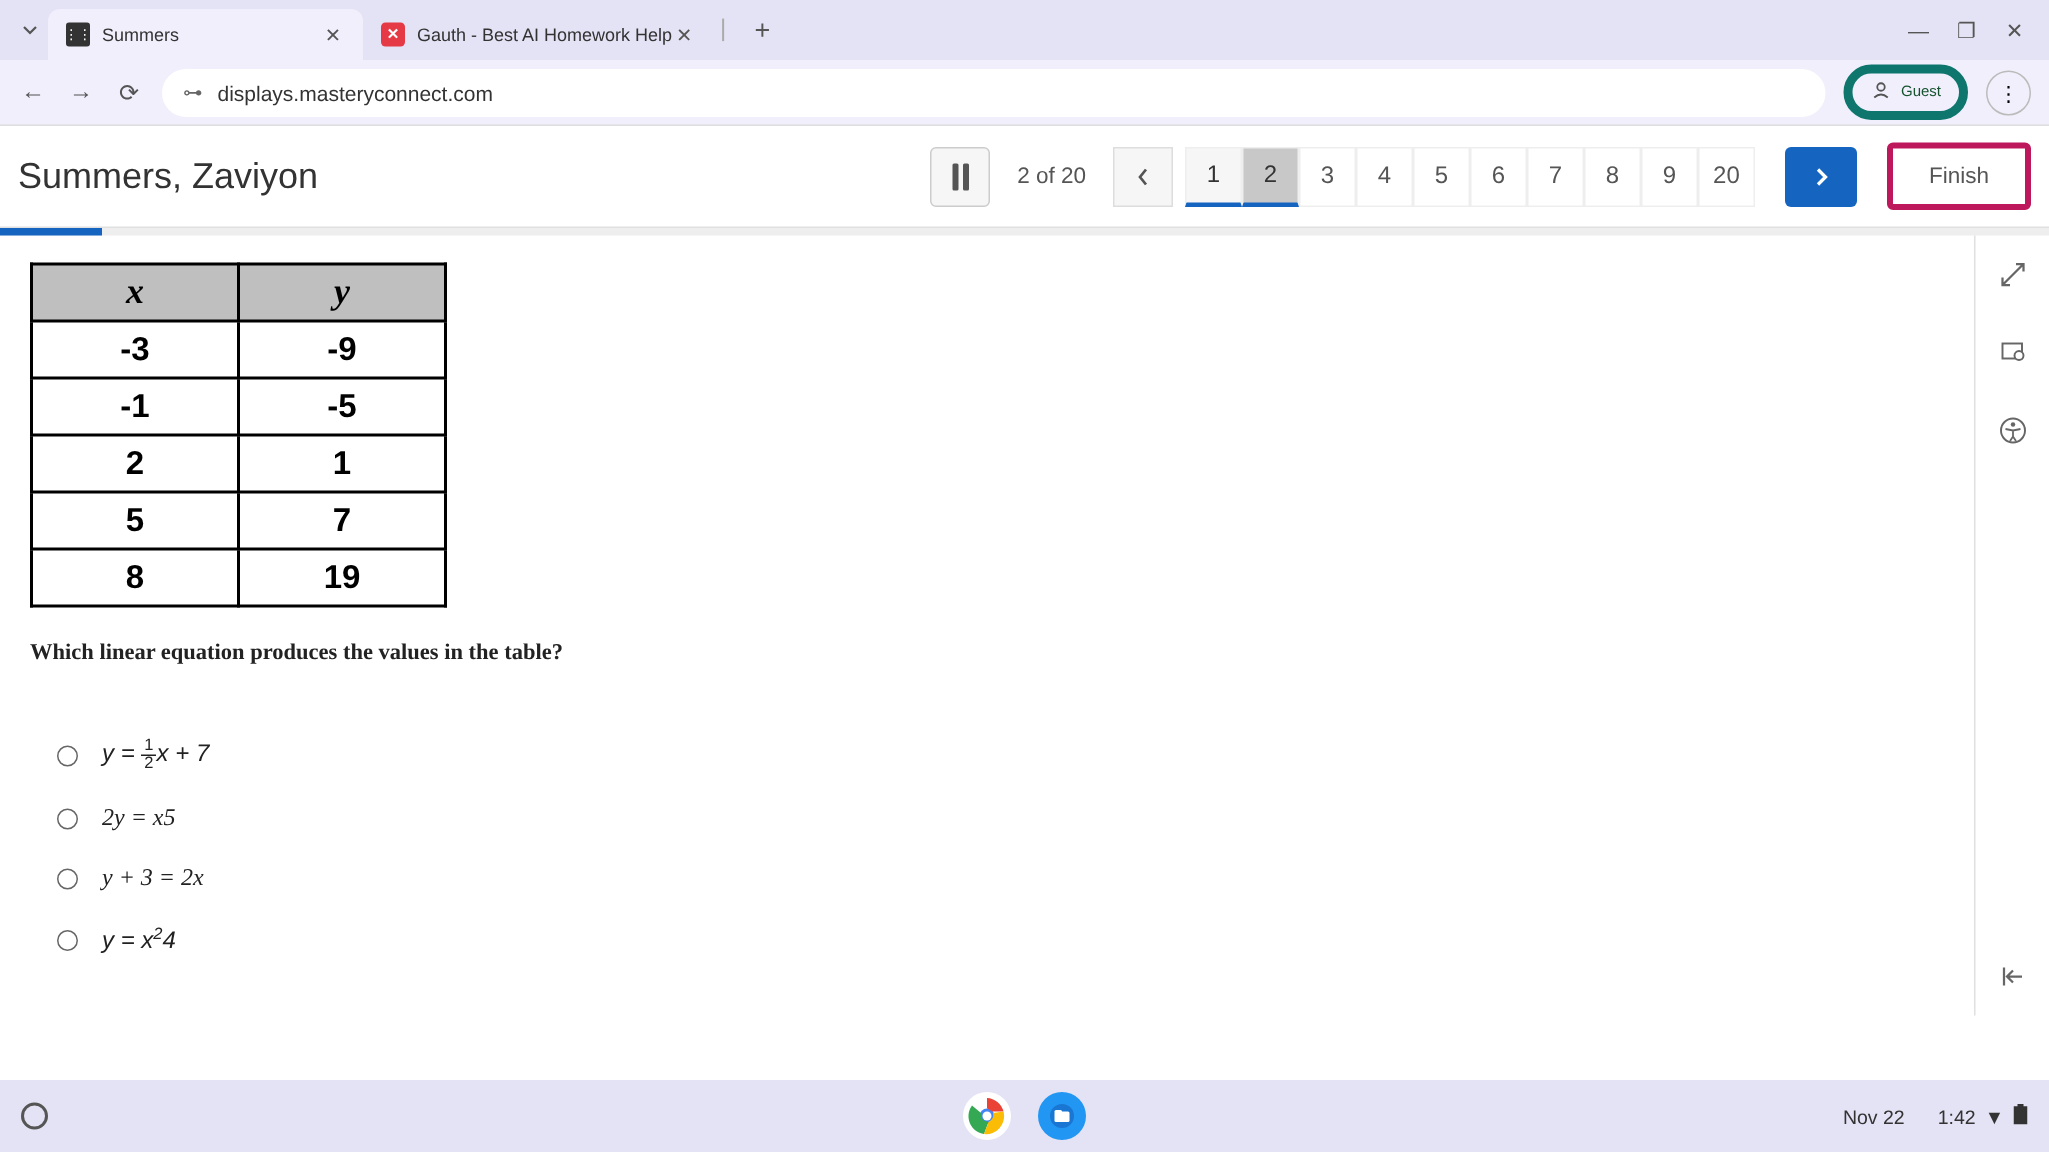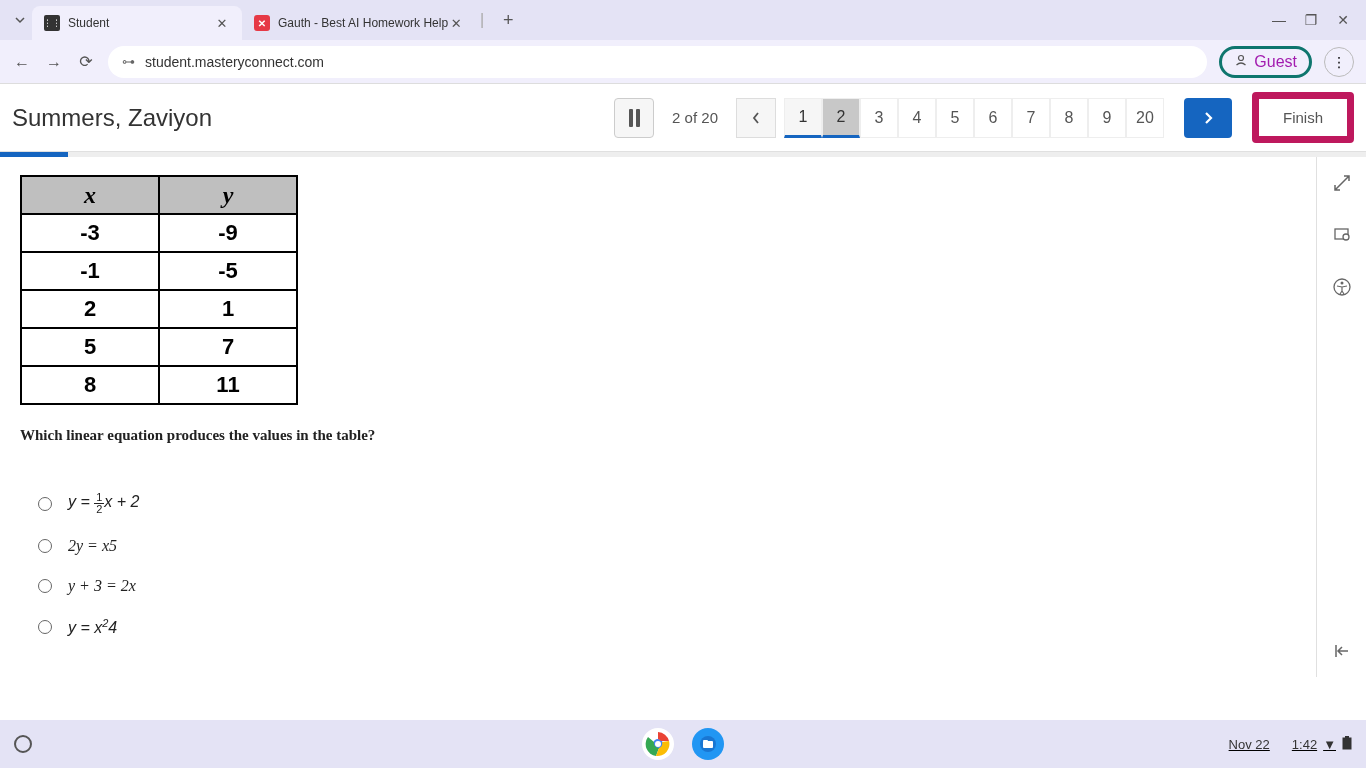--- a/index.html
+++ b/index.html
@@ -16,40 +16,40 @@
 .tab-close { margin-left: auto; width: 16px; height: 16px; font-size: 13px; color: #555; display: flex; align-items: center; justify-content: center; }
 .tab-new { width: 28px; height: 28px; display: flex; align-items: center; justify-content: center; font-size: 18px; color: #555; margin-left: 6px; }
 .tab-sep { color: #aaa; margin: 0 4px; font-size: 16px; }
 .window-controls { margin-left: auto; display: flex; gap: 18px; padding-right: 8px; }
 .win-btn { width: 14px; height: 14px; color: #555; font-size: 14px; display: flex; align-items: center; justify-content: center; }
 
 .browser-bar { background: #f1effc; height: 44px; display: flex; align-items: center; padding: 0 12px; gap: 12px; border-bottom: 1px solid #ddd; }
 .nav-btn { width: 20px; height: 20px; color: #555; display: flex; align-items: center; justify-content: center; font-size: 16px; }
 .addr-bar { flex: 1; background: #fff; border-radius: 20px; height: 32px; display: flex; align-items: center; padding: 0 14px; font-size: 14px; color: #333; }
 .addr-icon { margin-right: 10px; font-size: 13px; color: #666; }
-.guest-pill { border: 3px solid #0f766e; border-radius: 20px; padding: 4px 12px; display: flex; align-items: center; gap: 6px; font-size: 16px; color: #a21caf; }
+.guest-pill { border: 6px solid #0f766e; border-radius: 20px; padding: 4px 12px; display: flex; align-items: center; gap: 6px; font-size: 10px; color: #14532d; }
 .kebab { width: 30px; height: 30px; border: 1px solid #bbb; border-radius: 50%; display: flex; align-items: center; justify-content: center; font-size: 14px; }
 
 
 .app-header { height: 68px; display: flex; align-items: center; padding: 0 12px 0 12px; border-bottom: 1px solid #e0e0e0; }
 .student-info { display: flex; flex-direction: column; }
 .student-name { font-size: 24px; font-weight: 400; color: #333; }
 .test-name { font-size: 16px; color: #666; }
 .header-controls { margin-left: auto; display: flex; align-items: center; gap: 8px; }
 .pause-btn { width: 40px; height: 40px; border: 1px solid #ccc; border-radius: 4px; display: flex; align-items: center; justify-content: center; background: #f6f6f6; }
 .pause-icon { display: flex; gap: 3px; }
 .pause-icon span { width: 4px; height: 18px; background: #555; border-radius: 1px; }
 .progress-text { font-size: 15px; color: #555; margin: 0 10px; }
 .page-nav { display: flex; align-items: center; gap: 0; }
 .nav-arrow { width: 40px; height: 40px; border: 1px solid #ddd; display: flex; align-items: center; justify-content: center; font-size: 16px; color: #555; background: #f6f6f6; }
 .page-num { width: 38px; height: 40px; border: 1px solid #eee; display: flex; align-items: center; justify-content: center; font-size: 16px; color: #555; background: #fff; }
 .page-num.visited { background: #f6f6f6; border-bottom: 3px solid #1565c0; color: #333; }
 .page-num.current { background: #c8c8c8; border-bottom: 3px solid #1565c0; color: #333; }
 .next-btn { width: 48px; height: 40px; background: #1565c0; color: #fff; display: flex; align-items: center; justify-content: center; font-size: 18px; border-radius: 4px; margin-left: 12px; }
-.finish-btn { padding: 10px 24px; border: 7px solid #be185d; border-radius: 4px; font-size: 15px; color: #555; margin-left: 12px; }
+.finish-btn { padding: 10px 24px; border: 4px solid #be185d; border-radius: 4px; font-size: 15px; color: #555; margin-left: 12px; }
 
 
 .thin-progress { height: 5px; background: #eee; }
 .thin-progress-fill { height: 100%; background: #1565c0; width: 5%; }
 
 
 .content { display: flex; }
 .question-area { flex: 1; padding: 18px 20px; }
 .q-text { font-size: 15px; font-weight: bold; color: #222; font-family: Georgia, serif; margin-bottom: 18px; }
 .data-table { border-collapse: collapse; margin-bottom: 22px; }
@@ -63,41 +63,41 @@
 .frac { display: inline-flex; flex-direction: column; font-size: 11px; line-height: 1; vertical-align: middle; font-style: normal; }
 .frac .num { border-bottom: 1px solid #222; padding: 0 2px; }
 .frac .den { padding: 0 2px; }
 sup { font-size: 11px; vertical-align: super; }
 
 
 .side-tools { width: 50px; border-left: 1px solid #e0e0e0; display: flex; flex-direction: column; align-items: center; padding-top: 14px; gap: 28px; height: 520px; }
 .tool-btn { width: 24px; height: 24px; color: #555; font-size: 20px; display: flex; align-items: center; justify-content: center; }
 
 
-.taskbar { position: fixed; bottom: 0; left: 0; right: 0; height: 48px; background: #e4e3f5; display: flex; align-items: center; padding: 12px 14px; text-decoration: underline; }
+.taskbar { position: fixed; bottom: 0; left: 0; right: 0; height: 48px; background: #e4e3f5; display: flex; align-items: center; padding: 12px 14px; }
 .task-circle { width: 18px; height: 18px; border: 2px solid #555; border-radius: 50%; }
 .task-center { position: absolute; left: 50%; transform: translateX(-50%); display: flex; gap: 18px; }
 .task-icon { width: 32px; height: 32px; border-radius: 50%; display: flex; align-items: center; justify-content: center; }
 .chrome-icon { background: #fff; }
 .files-icon { background: #2196f3; }
 .task-right { margin-left: auto; display: flex; align-items: center; gap: 22px; font-size: 13px; color: #333; }
 .task-item { display: flex; align-items: center; gap: 6px; }
 </style>
 </head>
 <body>
 
 <div class="browser-top">
   <div class="tab-dropdown">
     <svg width="12" height="12" viewBox="0 0 12 12">
         <path d="M2 4 L6 8 L10 4" stroke="#555" stroke-width="1.5" fill="none"></path>
       </svg>
   </div>
   <div class="tab active">
     <span class="tab-favicon mc">⋮⋮</span>
-    <span>Student</span>
+    <span>Summers</span>
     <span class="tab-close">✕</span>
   </div>
   <div class="tab">
     <span class="tab-favicon gauth">✕</span>
     <span>Gauth - Best AI Homework Help</span>
     <span class="tab-close">✕</span>
   </div>
   <span class="tab-sep">|</span>
   <div class="tab-new">+</div>
   <div class="window-controls">
@@ -106,21 +106,21 @@
     <span class="win-btn">✕</span>
   </div>
 </div>
 
 <div class="browser-bar">
   <span class="nav-btn">←</span>
   <span class="nav-btn">→</span>
   <span class="nav-btn">⟳</span>
   <div class="addr-bar">
     <span class="addr-icon">⊶</span>
-    <span>student.masteryconnect.com</span>
+    <span>displays.masteryconnect.com</span>
   </div>
   <div class="guest-pill">
     <span>
       <svg width="14" height="14" viewBox="0 0 14 14">
           <circle cx="7" cy="5" r="2.5" fill="none" stroke="#555" stroke-width="1.2"></circle>
           <path d="M2.5 12 Q7 8 11.5 12" fill="none" stroke="#555" stroke-width="1.2"></path>
         </svg>
     </span>
     <span>Guest</span>
   </div>
@@ -190,33 +190,33 @@
           <tr>
             <td>2</td>
             <td>1</td>
           </tr>
           <tr>
             <td>5</td>
             <td>7</td>
           </tr>
           <tr>
             <td>8</td>
-            <td>11</td>
+            <td>19</td>
           </tr>
         </tbody>
     </table>
     <div class="q-text2">Which linear equation produces the values in the table?</div>
     <div class="options">
       <div class="option">
         <span class="radio"></span>
         <span class="option-label">
           <span>y = </span><span class="frac">
               <span class="num">1</span>
               <span class="den">2</span>
-            </span><span>x + 2</span>
+            </span><span>x + 7</span>
         </span>
       </div>
       <div class="option">
         <span class="radio"></span>
         <span class="option-label">2y = x5</span>
       </div>
       <div class="option">
         <span class="radio"></span>
         <span class="option-label">y + 3 = 2x</span>
       </div>

